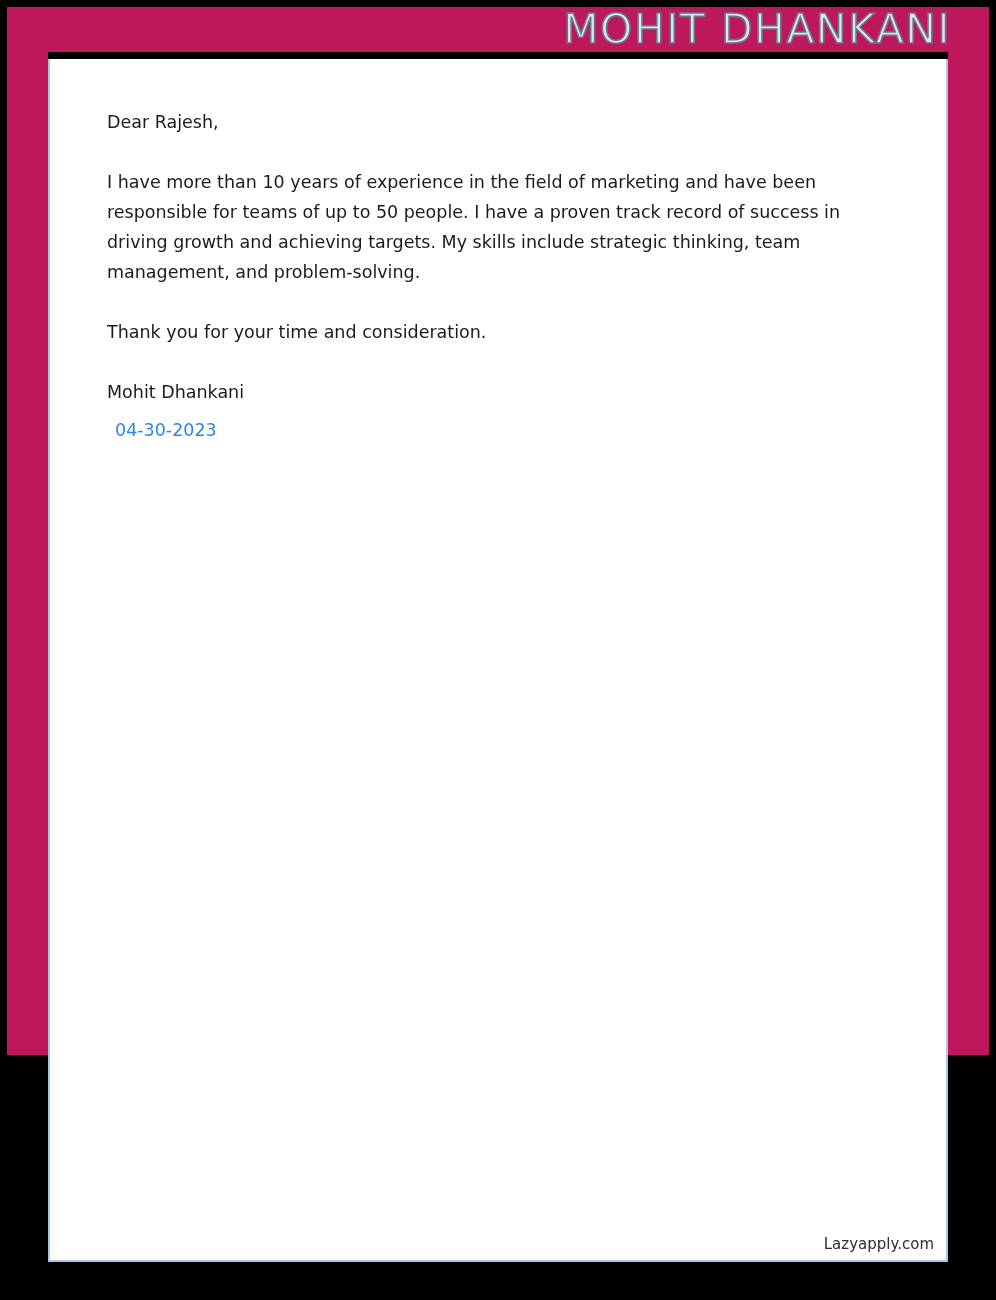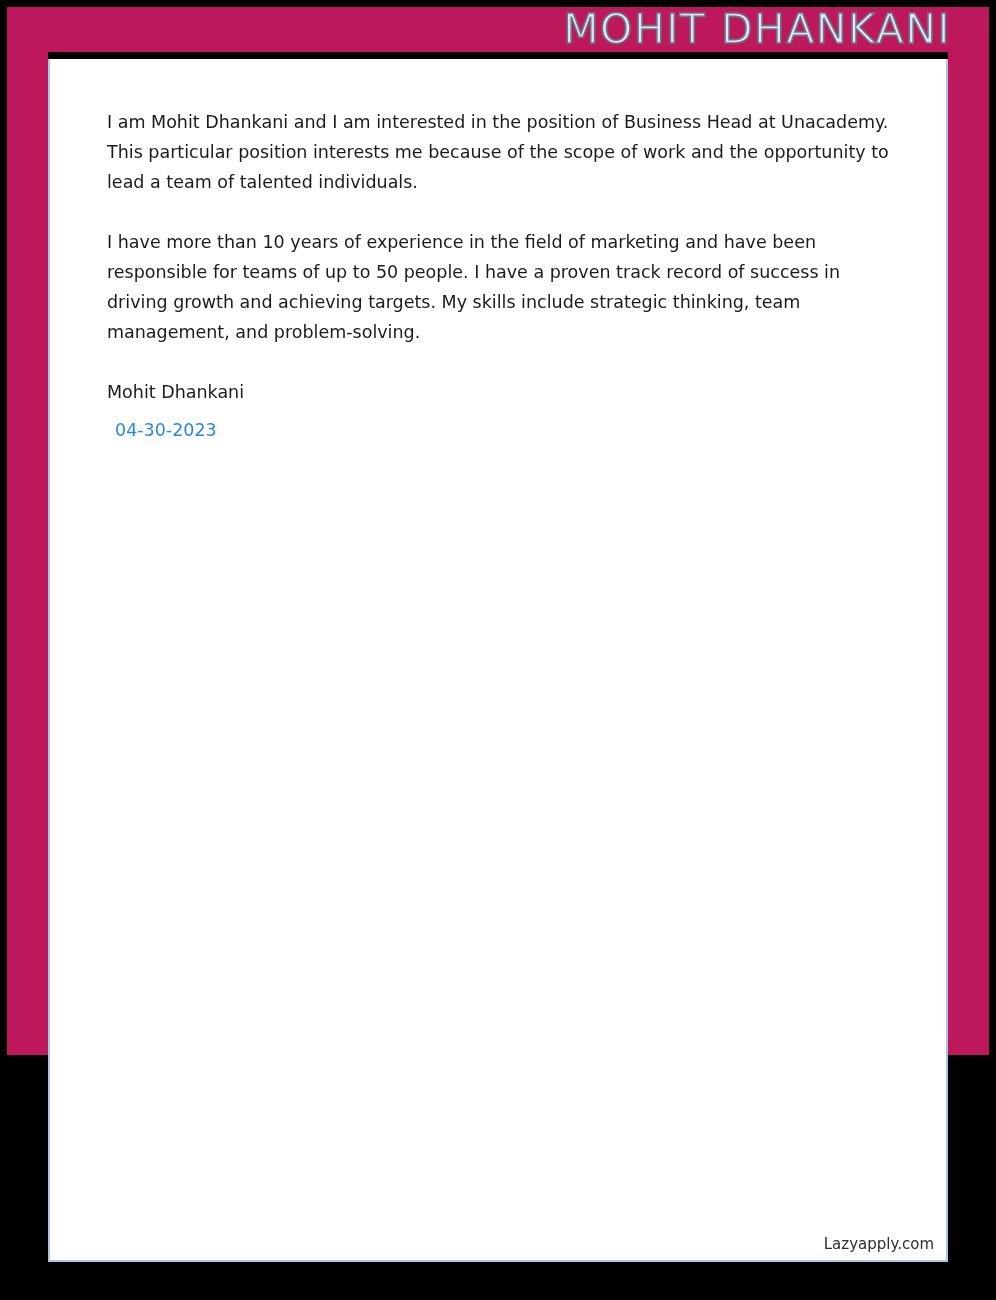--- a/index.html
+++ b/index.html
@@ -131,26 +131,27 @@
   <div class="letter-header">
     <div class="header-name">MOHIT DHANKANI</div>
   </div>
 
   <div class="header-rule"></div>
 
   <div class="letter-card">
 
     <div class="letter-body">
 
+      <p class="letter-line para-block">Dear Rajesh,</p>
 
-      <p class="letter-line para-block">I am Mohit Dhankani and I am interested in the position of Business Head at Unacademy. This particular position interests me because of the scope of work and the opportunity to lead a team of talented individuals.</p>
 
       <p class="letter-line para-block">I have more than 10 years of experience in the field of marketing and have been responsible for teams of up to 50 people. I have a proven track record of success in driving growth and achieving targets. My skills include strategic thinking, team management, and problem-solving.</p>
 
 
+      <p class="letter-line para-block">Thank you for your time and consideration.</p>
 
 
       <p class="letter-line sig-name">Mohit Dhankani</p>
 
       <p class="letter-line sig-date">04-30-2023</p>
 
     </div>
 
     <div class="letter-footer">Lazyapply.com</div>
 

